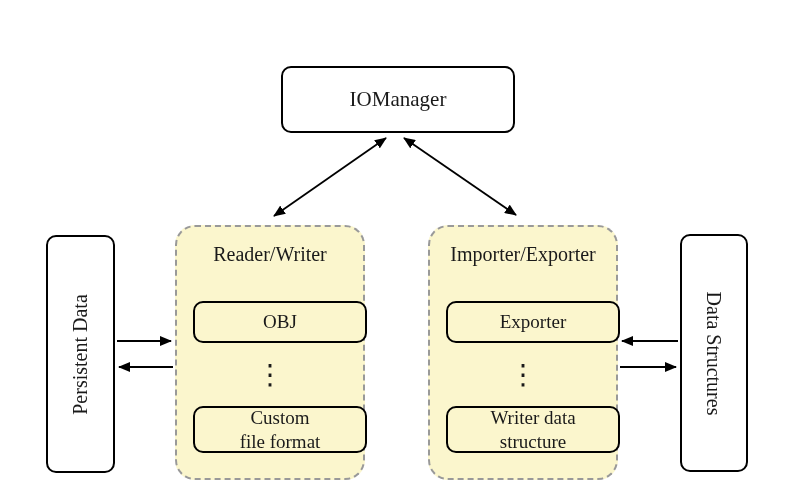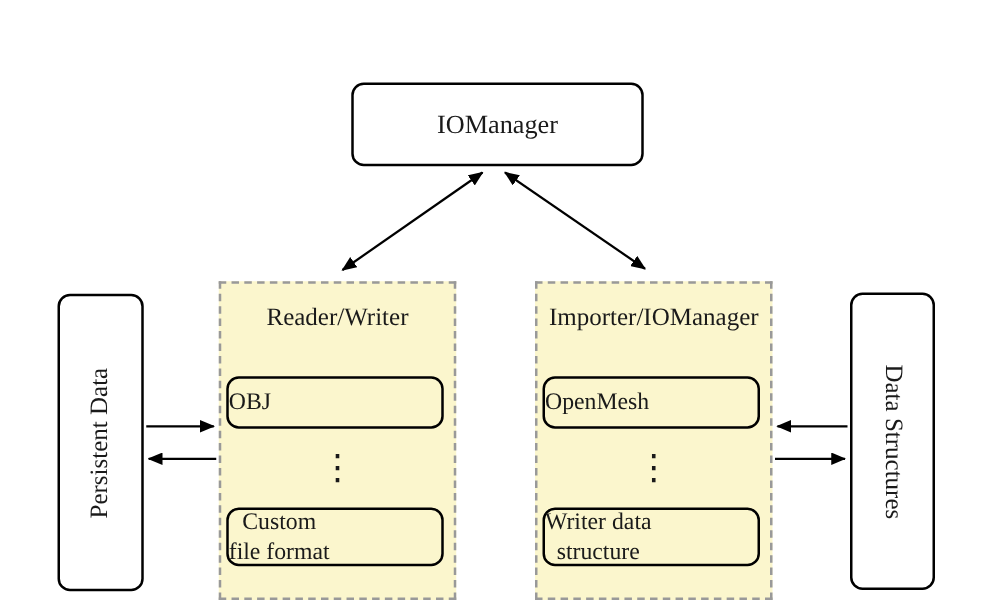--- a/index.html
+++ b/index.html
@@ -56,40 +56,41 @@
   .rot-ccw { transform: rotate(-90deg); }
   .rot-cw  { transform: rotate(90deg); }
   .group {
     position: absolute;
     box-sizing: border-box;
     top: 200px;
     width: 190px;
     height: 255px;
     background: var(--group-fill);
     border: 2px dashed var(--group-border);
-    border-radius: 0;
+    border-radius: 20px;
   }
   .group-reader-writer { left: 175px; }
   .group-importer-exporter { left: 428px; }
   .group-title {
     position: absolute;
     top: 16px; left: 0; right: 0;
     text-align: center;
     font-size: 20px;
   }
   .inner-box {
     position: absolute;
     box-sizing: border-box;
-    left: 4px;
+    left: 16px;
     width: 174px;
     border: 2.5px solid var(--node-border);
     border-radius: 10px;
     background: var(--group-fill);
     display: flex;
     align-items: center;
+    justify-content: center;
     text-align: center;
     font-size: 19px;
     line-height: 1.25;
     white-space: pre-line;
   }
   .inner-top { top: 74px; height: 42px; }
   .inner-bottom { top: 179px; height: 47px; }
   .ellipsis {
     position: absolute;
     left: 0; right: 0;
@@ -141,23 +142,23 @@
       <span>OBJ</span>
     </div>
     <div class="ellipsis">⋮</div>
     <div class="inner-box inner-bottom">
       <span>Custom
 file format</span>
     </div>
   </div>
 
   <div class="group group-importer-exporter">
-    <div class="group-title">Importer/IOManager</div>
+    <div class="group-title">Importer/Exporter</div>
     <div class="inner-box inner-top">
-      <span>OpenMesh</span>
+      <span>Exporter</span>
     </div>
     <div class="ellipsis">⋮</div>
     <div class="inner-box inner-bottom">
       <span>Writer data
 structure</span>
     </div>
   </div>
 
 </div>
 

